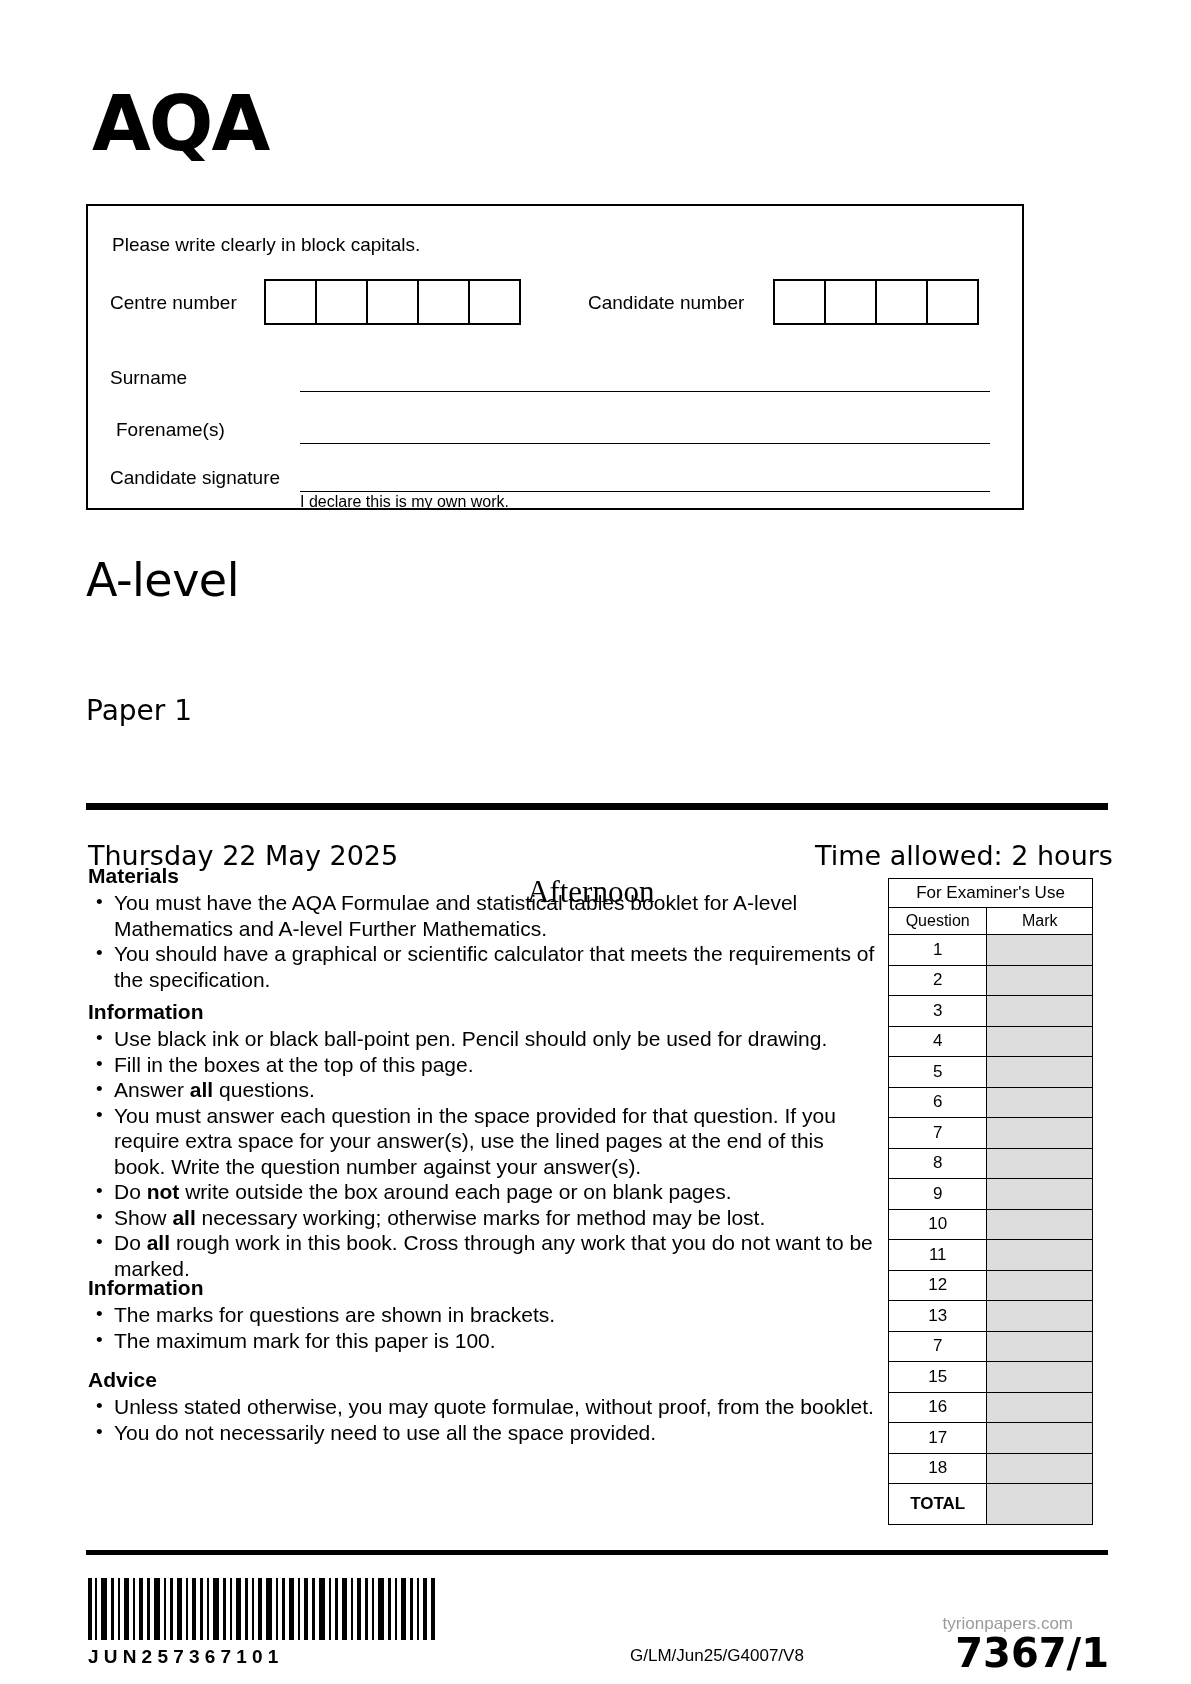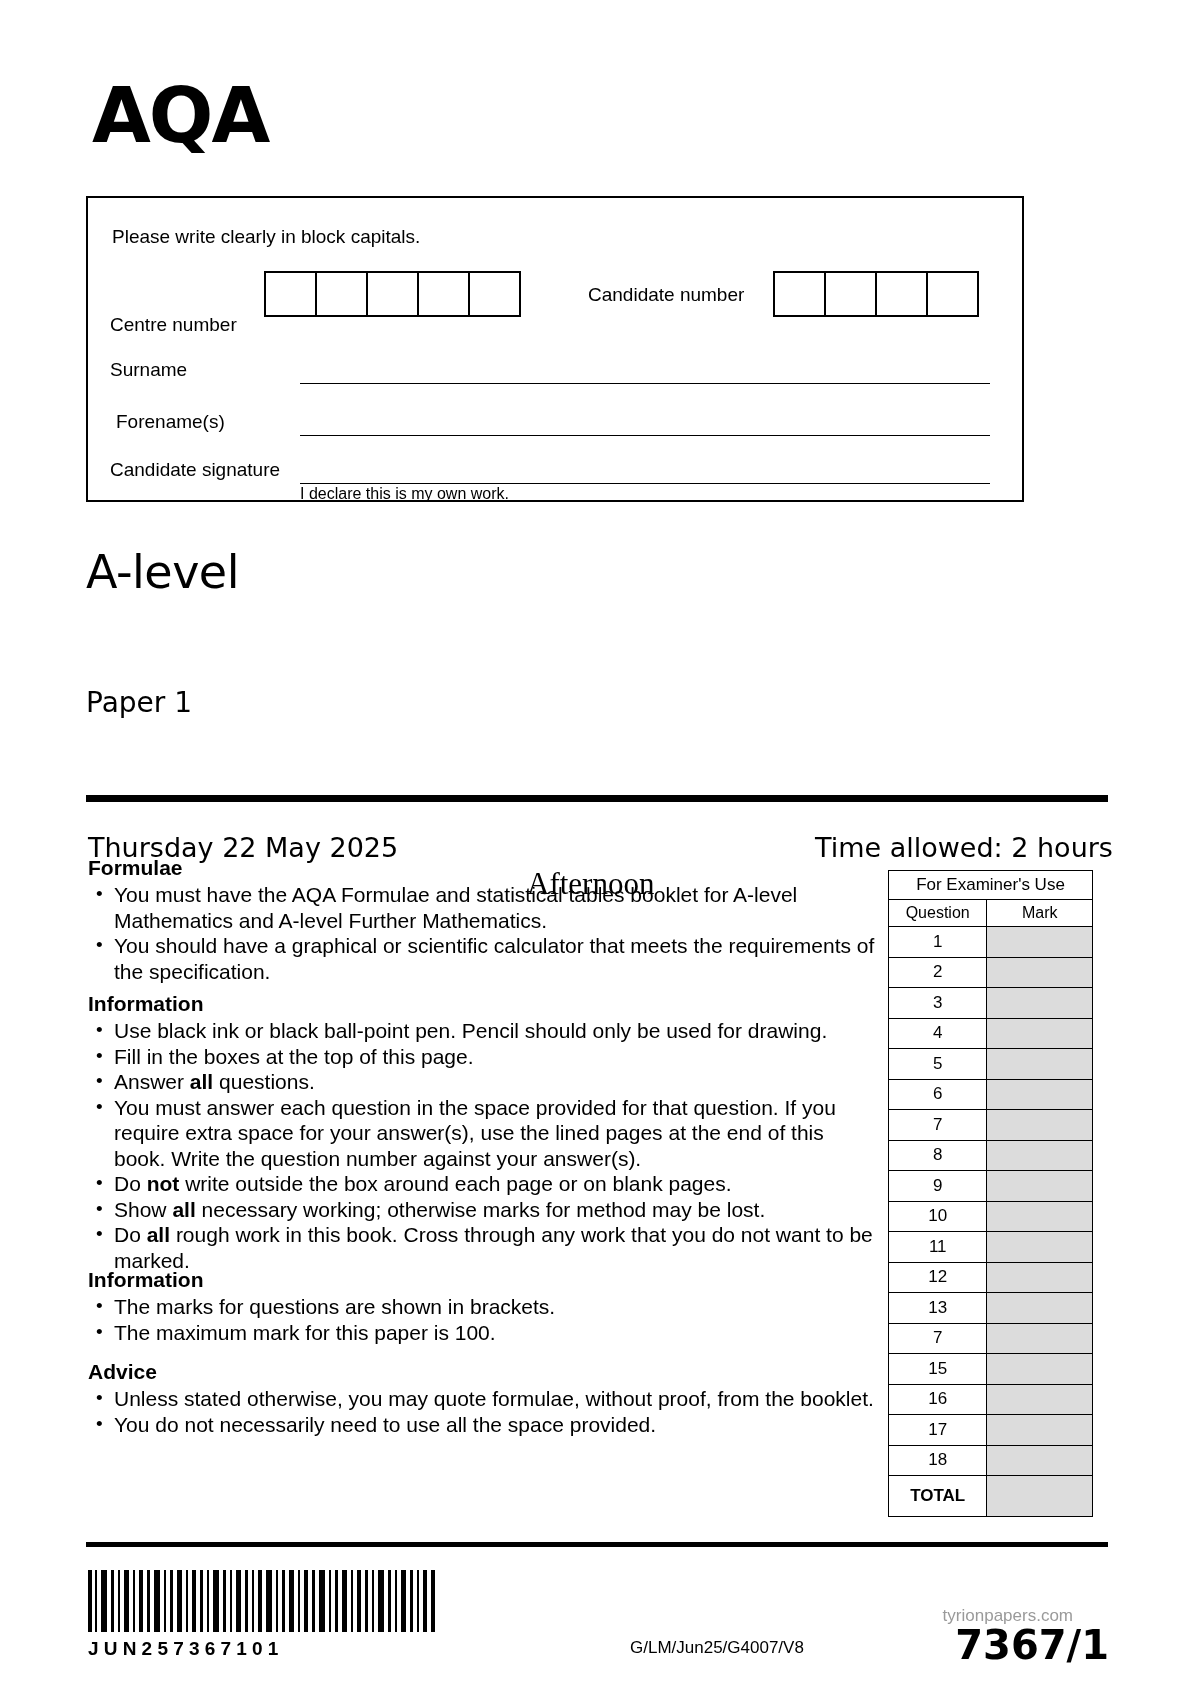--- a/index.html
+++ b/index.html
@@ -10,21 +10,21 @@
   body {
     width: 1191px;
     height: 1684px;
     position: relative;
     font-family: "Liberation Sans", sans-serif;
     color: #000000;
     overflow: hidden;
   }
   .page {
     position: absolute;
-    left: 0; top: 0;
+    left: 0; top: 8px;
     width: 1191px;
     height: 1555px;
   }
 
   
   .logo {
     position: absolute;
     left: 92px;
     top: 78px;
     font-family: "DejaVu Sans", sans-serif;
@@ -43,21 +43,21 @@
     width: 938px;
     height: 306px;
     border: 2px solid #000;
     box-sizing: border-box;
   }
   .dbox-text {
     position: absolute;
     font-size: 19px;
   }
   .write-clearly { left: 24px; top: 28px; }
-  .lbl-centre { left: 22px; top: 86px; margin-top: 30px; }
+  .lbl-centre { left: 22px; top: 86px; }
   .lbl-candidate { left: 500px; top: 86px; }
   .lbl-surname { left: 22px; top: 161px; }
   .lbl-forename { left: 22px; top: 213px; margin-left: 6px; }
   .lbl-signature { left: 22px; top: 261px; }
   .declare {
     position: absolute;
     left: 212px;
     top: 287px;
     font-size: 16px;
   }
@@ -307,21 +307,21 @@
   <div class="title-alevel">A-level</div>
   <div class="title-paper">Paper 1</div>
 
   <div class="thickrule"></div>
 
   <div class="examdate">Thursday 22 May 2025</div>
   <div class="examsession">Afternoon</div>
   <div class="examtime">Time allowed: 2 hours</div>
 
   <div class="section sec-materials">
-    <h3>Formulae</h3>
+    <h3>Materials</h3>
     <ul>
       <li>You must have the AQA Formulae and statistical tables booklet for A-level Mathematics and A-level Further Mathematics.</li>
       <li>You should have a graphical or scientific calculator that meets the requirements of the specification.</li>
     </ul>
   </div>
 
   <div class="section sec-instructions">
     <h3>Information</h3>
     <ul>
       <li>Use black ink or black ball-point pen.  Pencil should only be used for drawing.</li>

